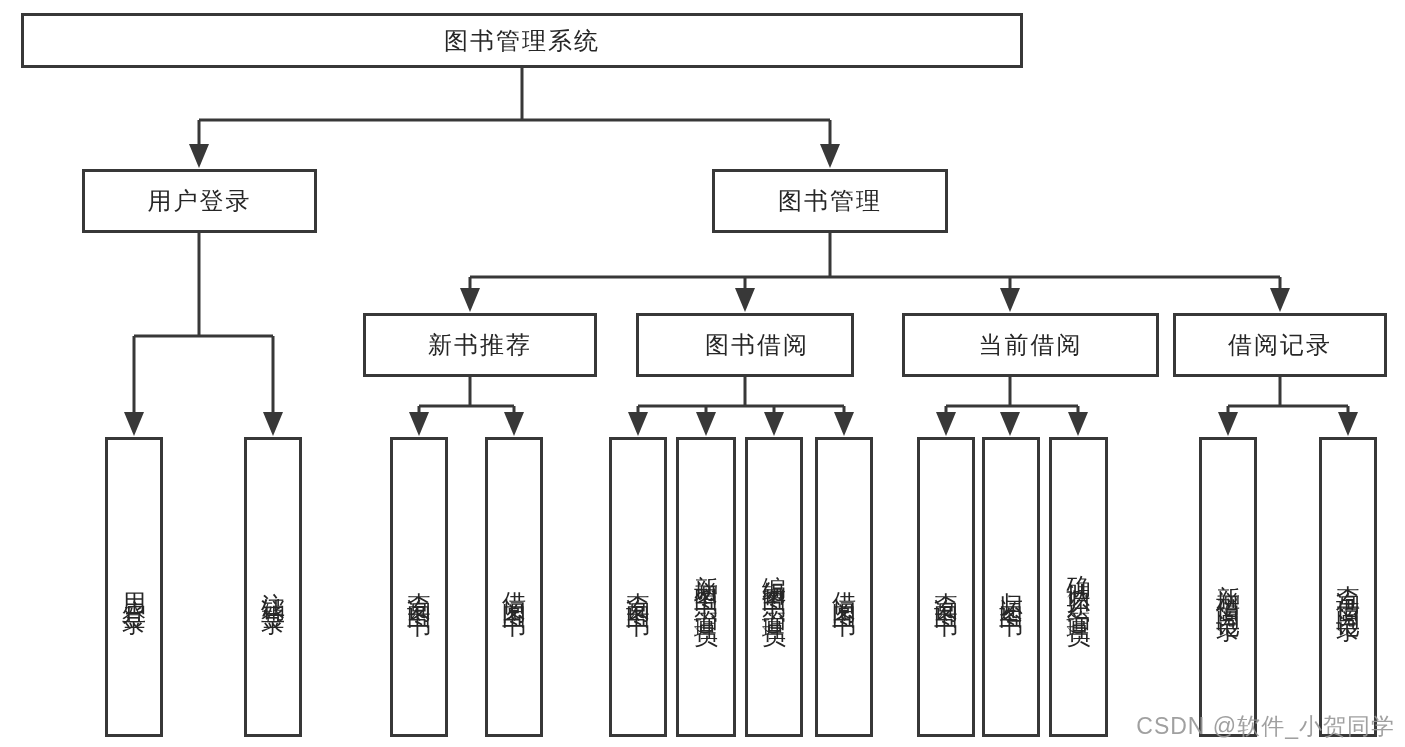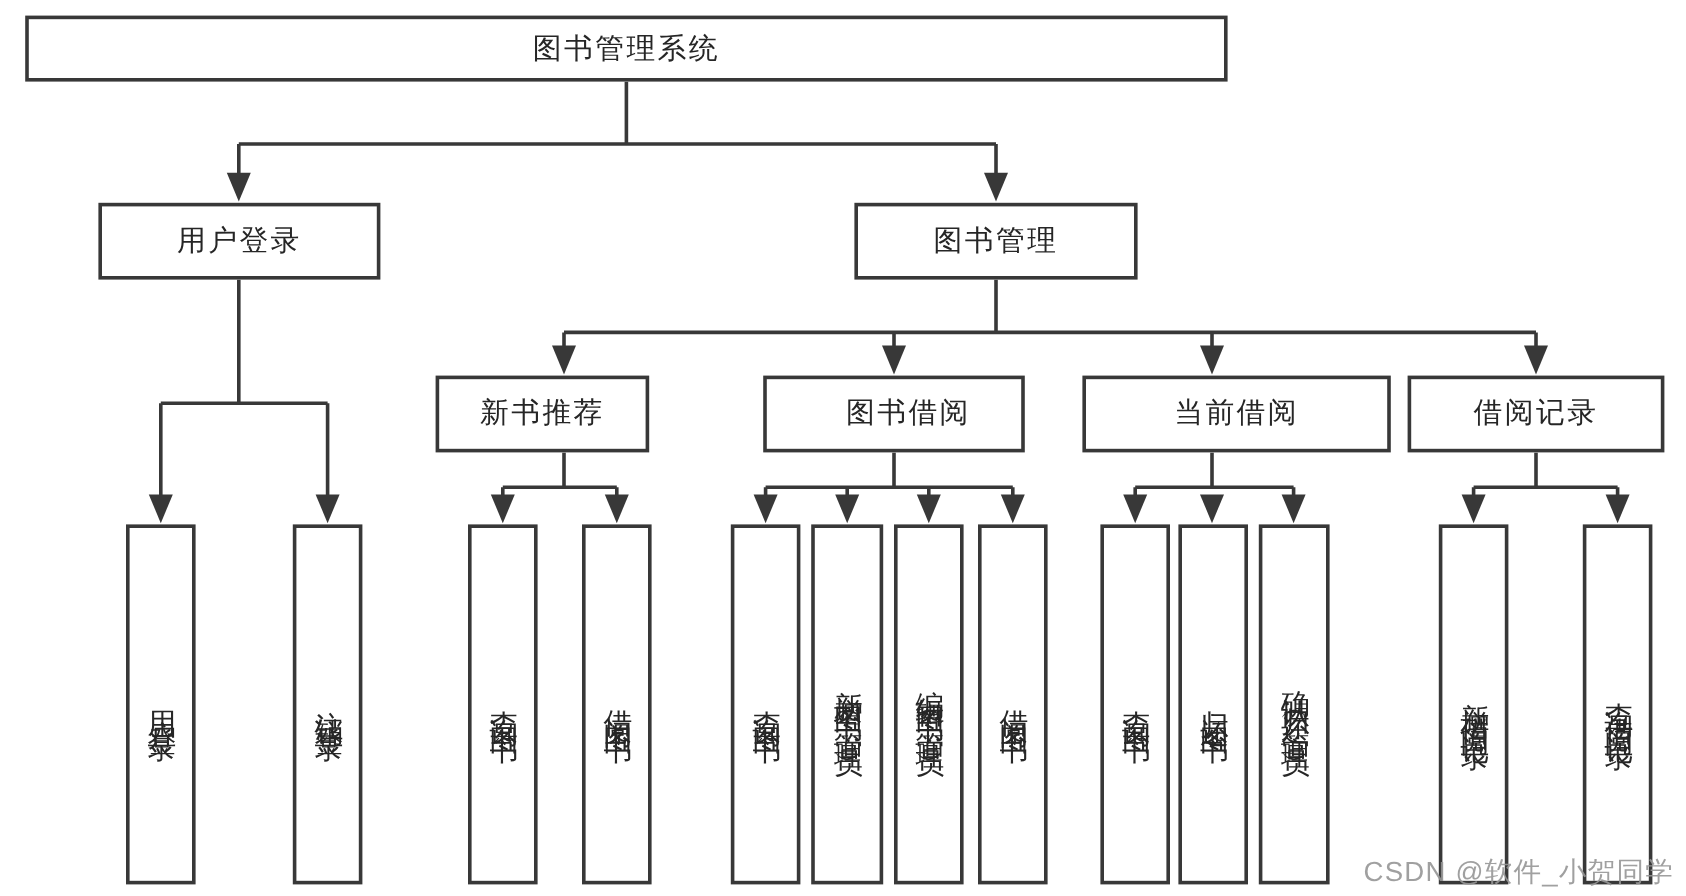--- a/index.html
+++ b/index.html
@@ -90,21 +90,21 @@
     <span>图书管理系统</span>
   </div>
 
   <div class="node hnode" style="left:82px; top:169px; width:235px; height:64px;">
     <span>用户登录</span>
   </div>
   <div class="node hnode" style="left:712px; top:169px; width:236px; height:64px;justify-content:center;">
     <span>图书管理</span>
   </div>
 
-  <div class="node hnode" style="left:363px; top:313px; width:178px; height:64px;">
+  <div class="node hnode" style="left:363px; top:313px; width:234px; height:64px;">
     <span>新书推荐</span>
   </div>
   <div class="node hnode" style="left:636px; top:313px; width:218px; height:64px;padding-left:24px;">
     <span>图书借阅</span>
   </div>
   <div class="node hnode" style="left:902px; top:313px; width:257px; height:64px;">
     <span>当前借阅</span>
   </div>
   <div class="node hnode" style="left:1173px; top:313px; width:214px; height:64px;">
     <span>借阅记录</span>

